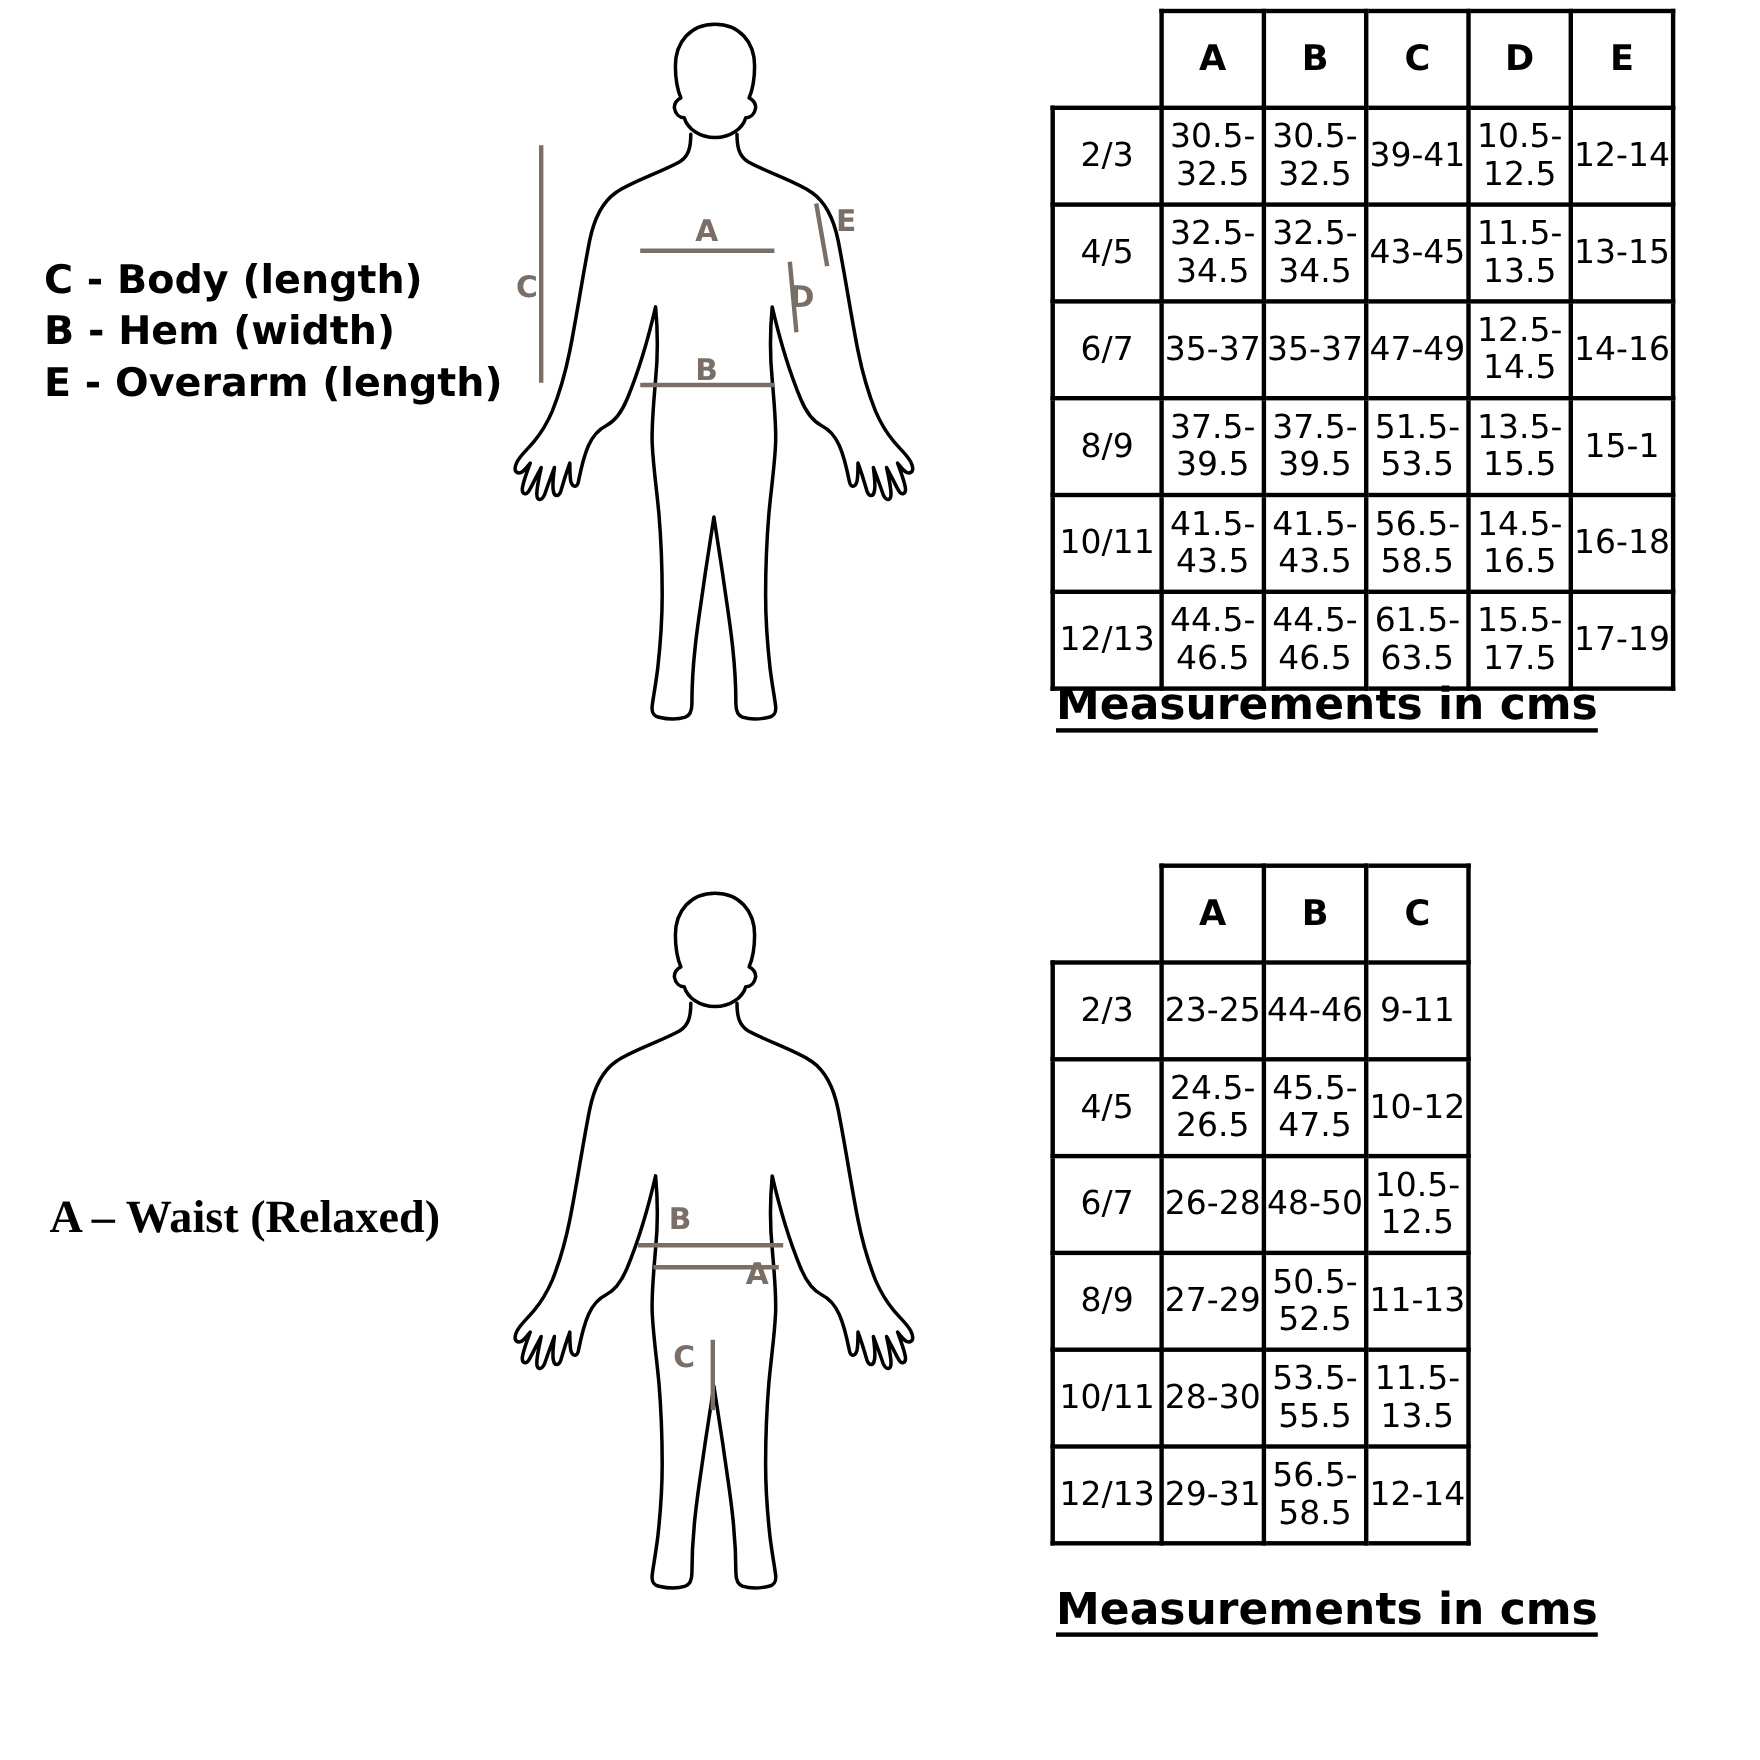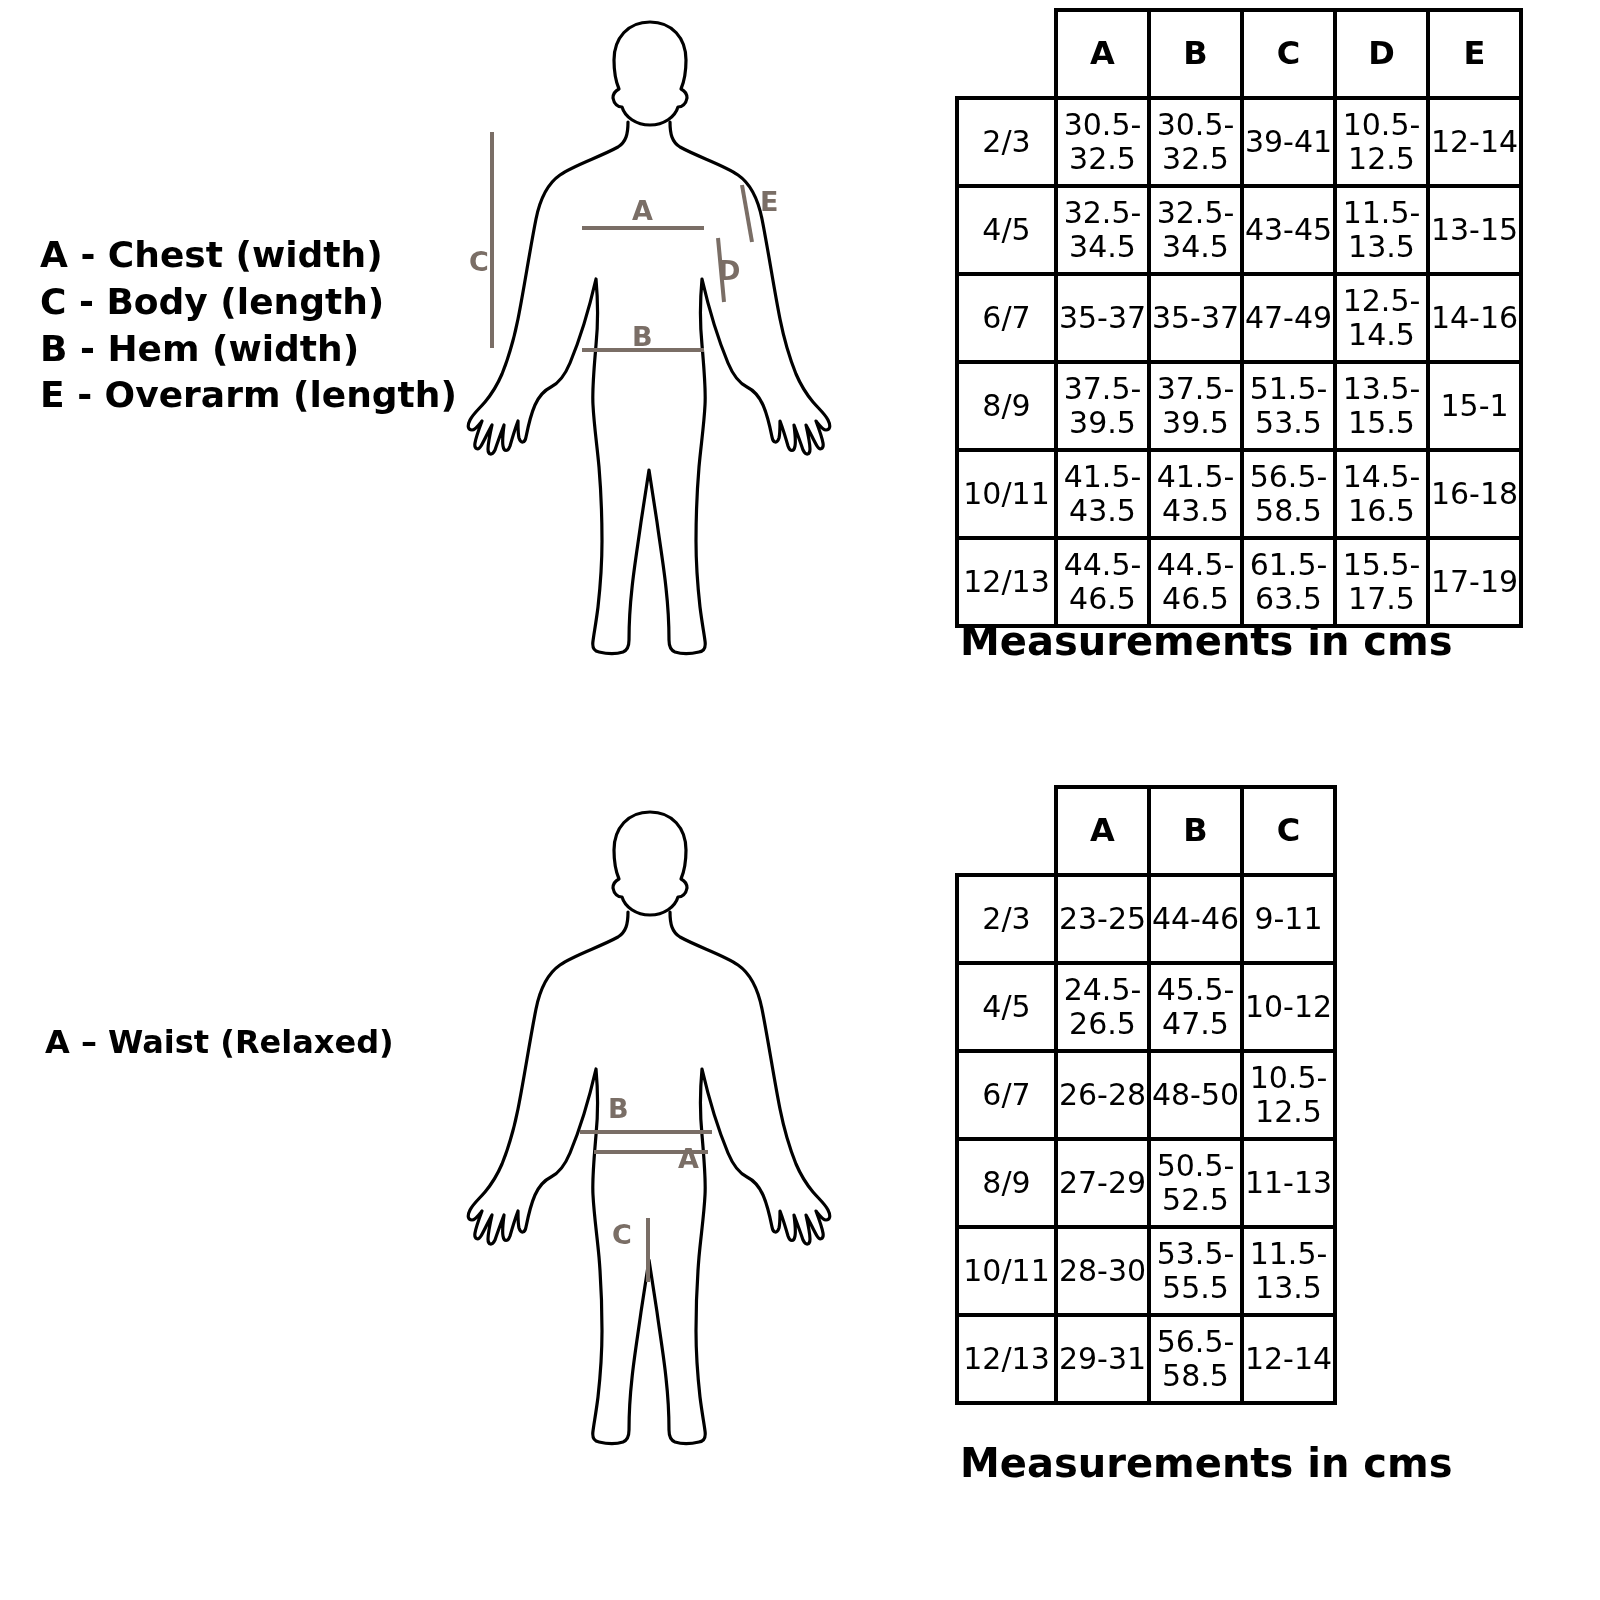--- a/index.html
+++ b/index.html
@@ -25,22 +25,23 @@
   }
   .legend .line { display: block; }
 
   #legend-top {
     left: 40px;
     top: 232px;
     font-size: 36px;
   }
   #legend-bottom {
     left: 45px;
-    top: 1022px;
-    font-size: 32px;
+    top: 1080px;
+    font-size: 42px;
+    font-family: Liberation Serif, serif;
   }
 
   
   .figure {
     position: absolute;
   }
   #figure-top { left: 440px; top: 10px; }
   #figure-bottom { left: 440px; top: 790px; }
 
   .meas-label {
@@ -83,31 +84,31 @@
   #table-top td, #table-top th { width: 89px; height: 84px; }
   #table-top .rowhead { width: 95px; }
 
   #table-bottom td, #table-bottom th { width: 89px; height: 84px; }
   #table-bottom .rowhead { width: 95px; }
 
   .caption {
     position: absolute;
     font-size: 40px;
     font-weight: bold;
+    text-decoration: underline;
     text-underline-offset: 8px;
     white-space: nowrap;
   }
   #caption-top { left: 960px; top: 618px; }
   #caption-bottom { left: 960px; top: 1440px; }
 </style>
 </head>
 <body>
 
 <div class="legend" id="legend-top">
-  <span class="line">A - Chest (width)</span>
   <span class="line">C - Body (length)</span>
   <span class="line">B - Hem (width)</span>
   <span class="line">E - Overarm (length)</span>
 </div>
 
 <div class="legend" id="legend-bottom">
   <span class="line">A – Waist (Relaxed)</span>
 </div>
 
 <div class="figure" id="figure-top">

